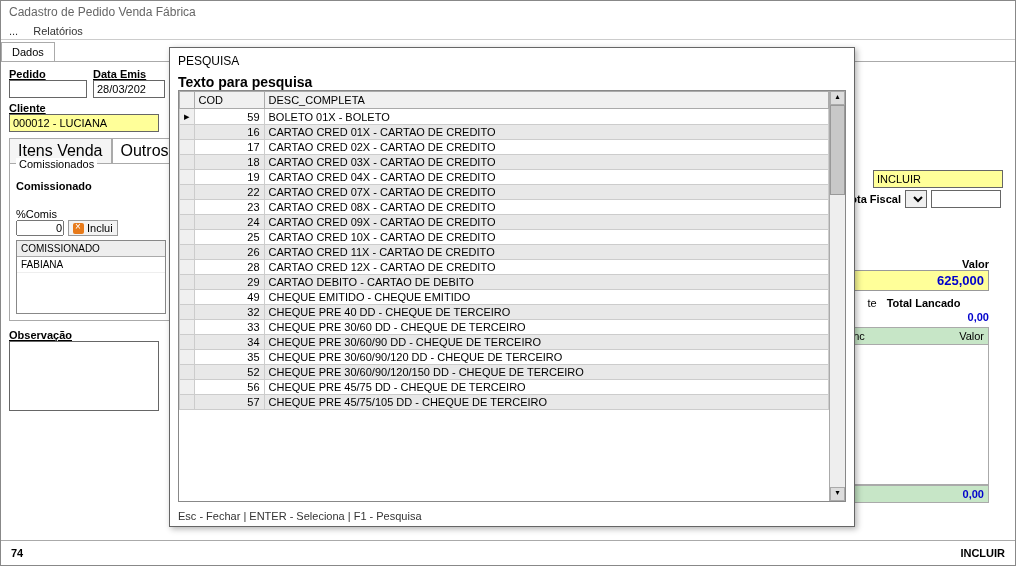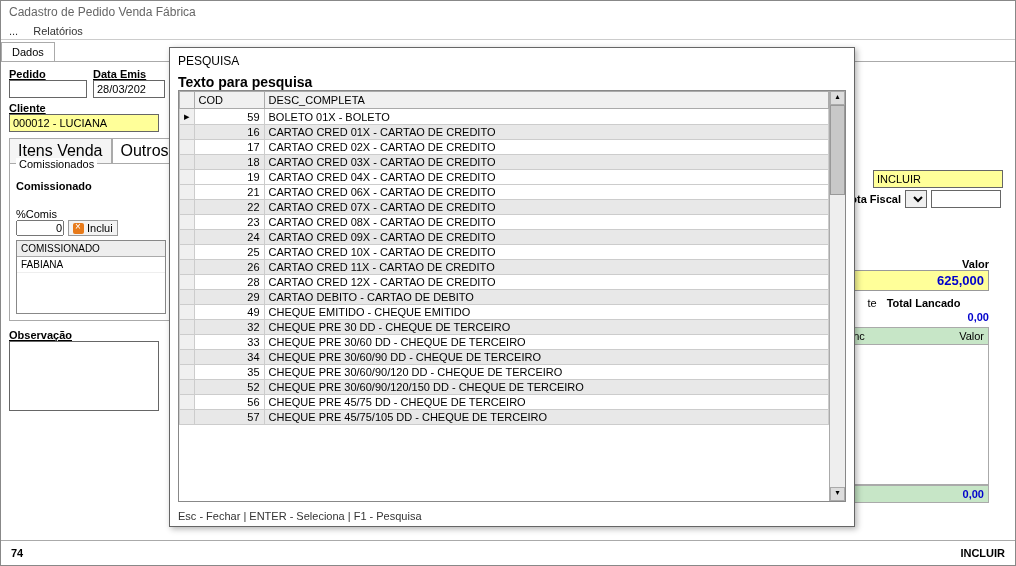--- a/index.html
+++ b/index.html
@@ -191,25 +191,20 @@
             <tr class="alt">
               <td class="rowmark"></td>
               <td class="cod">18</td>
               <td>CARTAO CRED 03X - CARTAO DE CREDITO</td>
             </tr>
             <tr>
               <td class="rowmark"></td>
               <td class="cod">19</td>
               <td>CARTAO CRED 04X - CARTAO DE CREDITO</td>
             </tr>
-            <tr>
-              <td class="rowmark"></td>
-              <td class="cod">21</td>
-              <td>CARTAO CRED 06X - CARTAO DE CREDITO</td>
-            </tr>
             <tr class="alt">
               <td class="rowmark"></td>
               <td class="cod">22</td>
               <td>CARTAO CRED 07X - CARTAO DE CREDITO</td>
             </tr>
             <tr>
               <td class="rowmark"></td>
               <td class="cod">23</td>
               <td>CARTAO CRED 08X  - CARTAO DE CREDITO</td>
             </tr>
@@ -239,21 +234,21 @@
               <td>CARTAO DEBITO - CARTAO DE DEBITO</td>
             </tr>
             <tr>
               <td class="rowmark"></td>
               <td class="cod">49</td>
               <td>CHEQUE EMITIDO - CHEQUE EMITIDO</td>
             </tr>
             <tr class="alt">
               <td class="rowmark"></td>
               <td class="cod">32</td>
-              <td>CHEQUE PRE 30 DD - CHEQUE DE TERCEIRO</td>
+              <td>CHEQUE PRE 40 DD - CHEQUE DE TERCEIRO</td>
             </tr>
             <tr>
               <td class="rowmark"></td>
               <td class="cod">33</td>
               <td>CHEQUE PRE 30/60 DD - CHEQUE DE TERCEIRO</td>
             </tr>
             <tr class="alt">
               <td class="rowmark"></td>
               <td class="cod">34</td>
               <td>CHEQUE PRE 30/60/90 DD - CHEQUE DE TERCEIRO</td>

